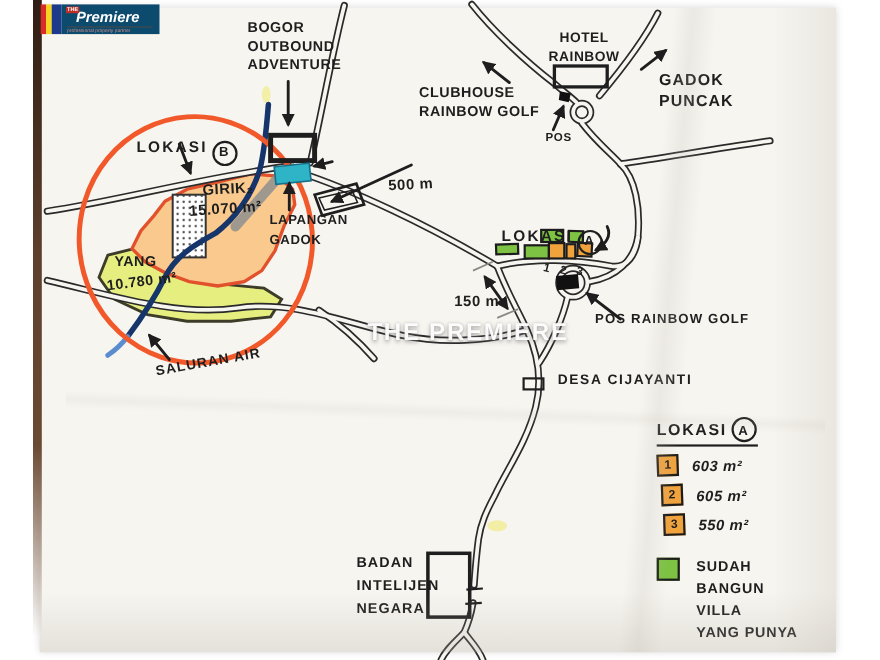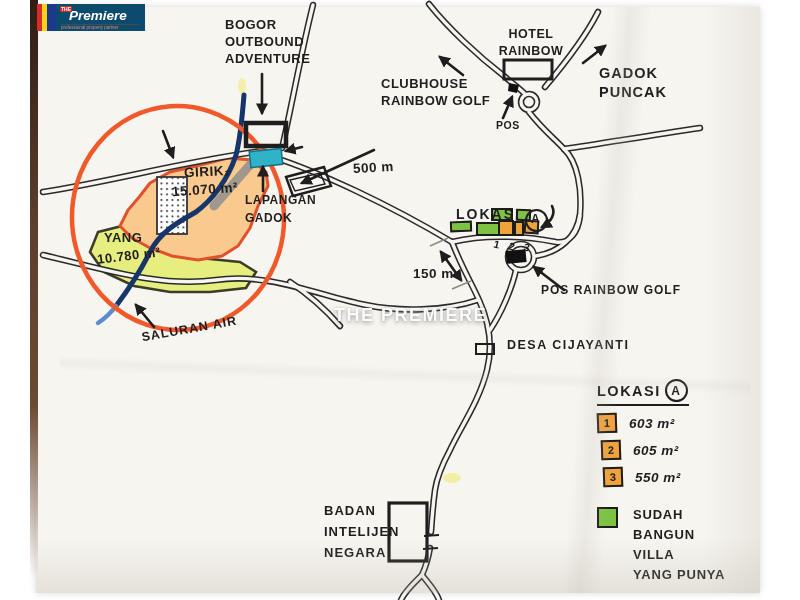--- a/index.html
+++ b/index.html
@@ -35,23 +35,23 @@
   .bld{fill:none;stroke:var(--ink);}
   .arrow{stroke:var(--ink);stroke-width:2.6;fill:none;stroke-linecap:round;}
   .tick{stroke:#8a8a84;stroke-width:1.6;}
   #ah path{fill:var(--ink);}
   .lbl{position:absolute;font-weight:bold;color:var(--ink);white-space:pre-line;
        line-height:1.32;letter-spacing:.5px;}
   .circ{display:inline-flex;align-items:center;justify-content:center;width:19px;height:19px;
         border:2px solid var(--ink);border-radius:50%;font-size:12px;margin-left:4px;
         vertical-align:-4px;background:transparent;}
   .pn{position:absolute;font-size:10.5px;font-weight:bold;color:var(--ink);transform:rotate(14deg);}
-  .wm{position:absolute;left:334px;top:289px;font-size:18px;font-weight:bold;letter-spacing:1.5px;
+  .wm{position:absolute;left:334px;top:289px;font-size:22px;font-weight:bold;letter-spacing:1.5px;
       color:rgba(255,255,255,.95);
-      text-shadow:0 2px 4px rgba(110,110,110,.6),0 0 2px rgba(150,150,150,.45);margin-top:16px;}
+      text-shadow:0 2px 4px rgba(110,110,110,.6),0 0 2px rgba(150,150,150,.45);}
   .logo{position:absolute;left:37px;top:4px;display:flex;height:27px;}
   .st-r{width:5px;background:#d92b27;}.st-y{width:5px;background:#f7d417;}.st-b{width:9px;background:#1b3a8c;}
   .logo-black{background:#0c4a6e;color:#fff;padding:2px 6px 1px 5px;position:relative;width:78px;}
   .logo-the{position:absolute;top:2px;left:4px;font-size:5px;line-height:6px;background:#c03028;
             color:#fff;padding:0 1px;font-weight:bold;}
   .logo-name{display:block;font-style:italic;font-weight:bold;font-size:13.5px;line-height:15px;margin:2px 0 0 8px;}
   .logo-tag{display:block;font-size:4.5px;line-height:6px;color:#cf8b85;border-top:1px solid #4a4a4a;margin-top:1px;}
   .legend{position:absolute;left:597px;top:379px;width:165px;}
   .legend-title{display:flex;align-items:center;border-bottom:2.5px solid var(--ink);width:92px;
                 padding-bottom:2px;font-size:14.5px;font-weight:bold;letter-spacing:1.5px;color:var(--ink);}
@@ -198,20 +198,23 @@
 ADVENTURE</div>
   <div class="lbl" style="left:353px;top:159px;font-size:13.5px;transform:rotate(-3deg)">500 m</div>
   <div class="lbl" style="left:381px;top:75px;font-size:13px">CLUBHOUSE
 RAINBOW GOLF</div>
   <div class="lbl" style="left:497px;top:26px;font-size:12.5px;width:68px;text-align:center">HOTEL
 RAINBOW</div>
   <div class="lbl" style="left:599px;top:64px;font-size:14.5px;letter-spacing:1px">GADOK
 PUNCAK</div>
   <div class="lbl" style="left:496px;top:119px;font-size:10.5px">POS</div>
 
+  <div class="lbl" style="left:124px;top:106px;font-size:14px;letter-spacing:2px">
+    <span>LOKASI</span><span class="circ">B</span>
+  </div>
 
   <div class="lbl" style="left:184px;top:163px;font-size:13.5px;transform:rotate(-3deg)">GIRIK₂</div>
   <div class="lbl" style="left:172px;top:181px;font-size:13.5px;transform:rotate(-4deg)">15.070 m²</div>
   <div class="lbl" style="left:104px;top:229px;font-size:13px">YANG</div>
   <div class="lbl" style="left:97px;top:247px;font-size:13px;transform:rotate(-7deg)">10.780 m²</div>
   <div class="lbl" style="left:141px;top:321px;font-size:12.5px;transform:rotate(-10deg);letter-spacing:1px">SALURAN AIR</div>
   <div class="lbl" style="left:245px;top:191px;font-size:12px;line-height:1.5">LAPANGAN
 GADOK</div>
   <div class="lbl" style="left:413px;top:265px;font-size:13.5px">150 m</div>
 

